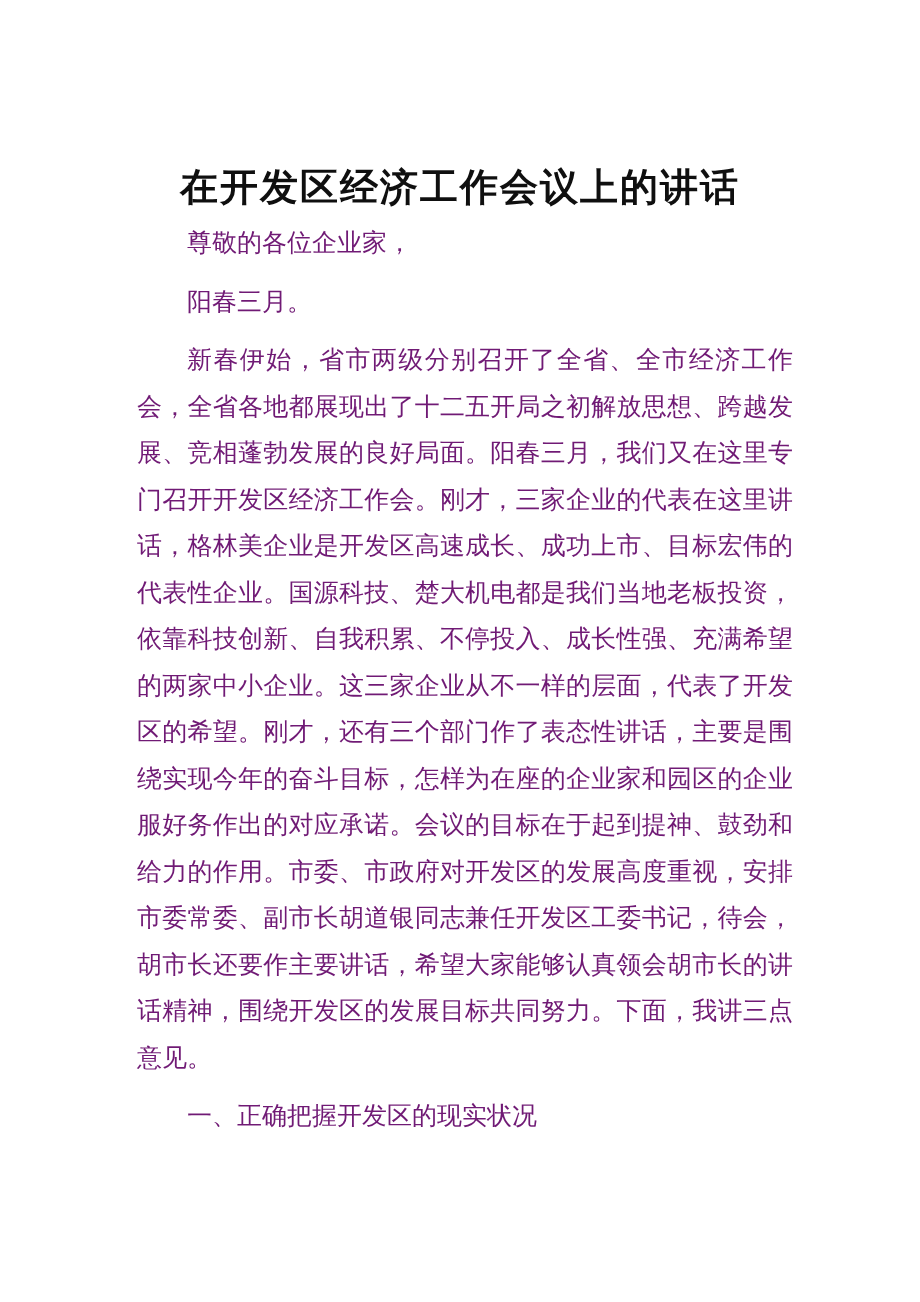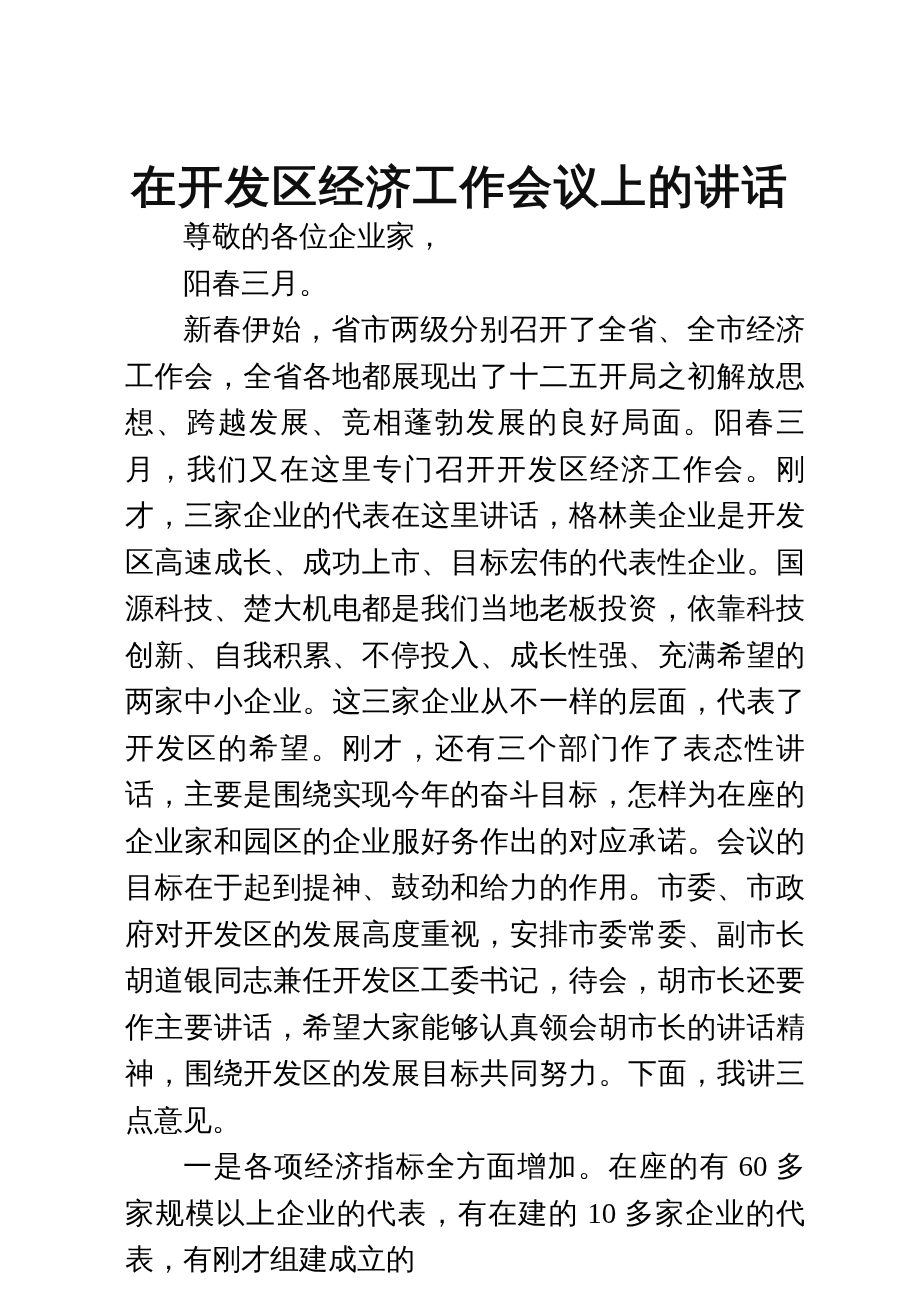--- a/index.html
+++ b/index.html
@@ -16,43 +16,43 @@
     width: 920px;
     height: 1302px;
     background: #ffffff;
     overflow: hidden;
   }
   .doc-title {
     margin: 166px 0 5px 0;
     text-align: center;
     font-family: "Liberation Sans", sans-serif;
     font-weight: bold;
-    font-size: 45px;
+    font-size: 38px;
     line-height: 42px;
     letter-spacing: 2px;
     color: #0f0f0f;
   }
   .content {
     margin: 0 115px 0 125px;
   }
   .para {
-    margin: 0;
+    margin: 12px;
     font-family: "Liberation Serif", serif;
-    font-size: 29px;
+    font-size: 25px;
     line-height: 46.5px;
     text-align: justify;
     text-indent: 2em;
-    color: #000000;
+    color: #701a75;
     word-break: break-all;
   }
 </style>
 </head>
 <body>
 
 <div class="page">
   <h1 class="doc-title">在开发区经济工作会议上的讲话</h1>
   <div class="content">
       <p class="para">尊敬的各位企业家，</p>
       <p class="para">阳春三月。</p>
       <p class="para">新春伊始，省市两级分别召开了全省、全市经济工作会，全省各地都展现出了十二五开局之初解放思想、跨越发展、竞相蓬勃发展的良好局面。阳春三月，我们又在这里专门召开开发区经济工作会。刚才，三家企业的代表在这里讲话，格林美企业是开发区高速成长、成功上市、目标宏伟的代表性企业。国源科技、楚大机电都是我们当地老板投资，依靠科技创新、自我积累、不停投入、成长性强、充满希望的两家中小企业。这三家企业从不一样的层面，代表了开发区的希望。刚才，还有三个部门作了表态性讲话，主要是围绕实现今年的奋斗目标，怎样为在座的企业家和园区的企业服好务作出的对应承诺。会议的目标在于起到提神、鼓劲和给力的作用。市委、市政府对开发区的发展高度重视，安排市委常委、副市长胡道银同志兼任开发区工委书记，待会，胡市长还要作主要讲话，希望大家能够认真领会胡市长的讲话精神，围绕开发区的发展目标共同努力。下面，我讲三点意见。</p>
-      <p class="para">一是各项经济指标全方面增加。在座的有 60 多家规模以上企业的代表，有在建的 10 多家企业的代表，有刚才组建成立的</p>
+      <p class="para">一、正确把握开发区的现实状况</p>
     </div>
 </div>
 
 </body></html>

